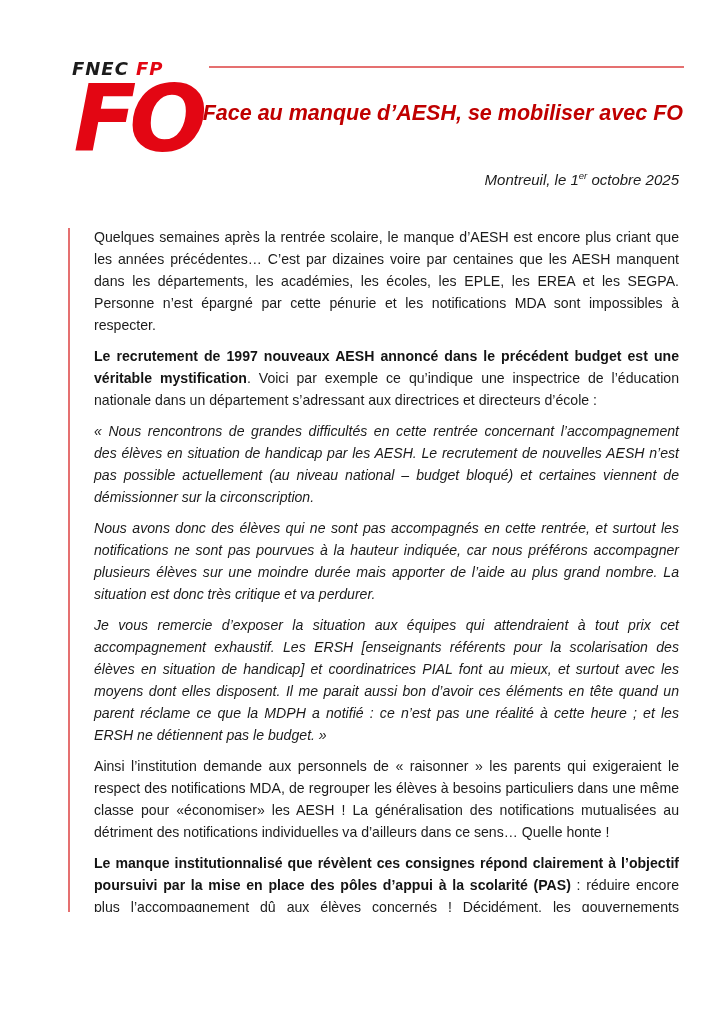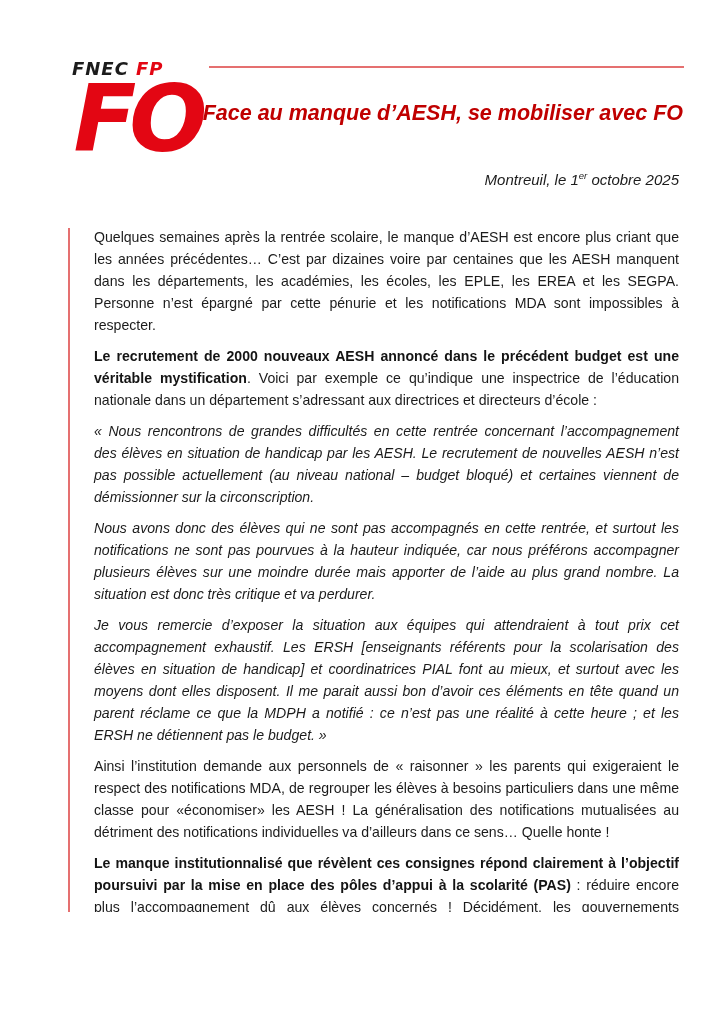--- a/index.html
+++ b/index.html
@@ -80,21 +80,21 @@
   </h1>
   <div class="dateline">
     <span>Montreuil, le 1</span><sup>er</sup><span> octobre 2025</span>
   </div>
 
   <div class="left-rule"></div>
 
   <main class="doc-body">
     <p>Quelques semaines après la rentrée scolaire, le manque d’AESH est encore plus criant que les années précédentes… C’est par dizaines voire par centaines que les AESH manquent dans les départements, les académies, les écoles, les EPLE, les EREA et les SEGPA. Personne n’est épargné par cette pénurie et les notifications MDA sont impossibles à respecter.</p>
 
-    <p><strong>Le recrutement de 2000 nouveaux AESH annoncé dans le précédent budget est une véritable mystification</strong><span>. Voici par exemple ce qu’indique une inspectrice de l’éducation nationale dans un département s’adressant aux directrices et directeurs d’école :</span></p>
+    <p><strong>Le recrutement de 1997 nouveaux AESH annoncé dans le précédent budget est une véritable mystification</strong><span>. Voici par exemple ce qu’indique une inspectrice de l’éducation nationale dans un département s’adressant aux directrices et directeurs d’école :</span></p>
 
     <p class="quote">« Nous rencontrons de grandes difficultés en cette rentrée concernant l’accompagnement des élèves en situation de handicap par les AESH. Le recrutement de nouvelles AESH n’est pas possible actuellement (au niveau national – budget bloqué) et certaines viennent de démissionner sur la circonscription.</p>
     <p class="quote">Nous avons donc des élèves qui ne sont pas accompagnés en cette rentrée, et surtout les notifications ne sont pas pourvues à la hauteur indiquée, car nous préférons accompagner plusieurs élèves sur une moindre durée mais apporter de l’aide au plus grand nombre. La situation est donc très critique et va perdurer.</p>
     <p class="quote">Je vous remercie d’exposer la situation aux équipes qui attendraient à tout prix cet accompagnement exhaustif. Les ERSH [enseignants référents pour la scolarisation des élèves en situation de handicap] et coordinatrices PIAL font au mieux, et surtout avec les moyens dont elles disposent. Il me parait aussi bon d’avoir ces éléments en tête quand un parent réclame ce que la MDPH a notifié : ce n’est pas une réalité à cette heure ; et les ERSH ne détiennent pas le budget. »</p>
 
     <p>Ainsi l’institution demande aux personnels de « raisonner » les parents qui exigeraient le respect des notifications MDA, de regrouper les élèves à besoins particuliers dans une même classe pour «économiser» les AESH ! La généralisation des notifications mutualisées au détriment des notifications individuelles va d’ailleurs dans ce sens… Quelle honte !</p>
 
     <p><strong>Le manque institutionnalisé que révèlent ces consignes répond clairement à l’objectif poursuivi par la mise en place des pôles d’appui à la scolarité (PAS)</strong><span> : réduire encore plus l’accompagnement dû aux élèves concernés ! Décidément, les gouvernements successifs du président Macron, obsédés par la réalisation d’économies sur les services publics, n’ont de cesse de remettre en cause les droits des élèves en situation de handicap et conduire à la dégradation des conditions de travail des personnels, soumis à des situations intenables !</span></p>
 
     <div class="continuation">… / …</div>

